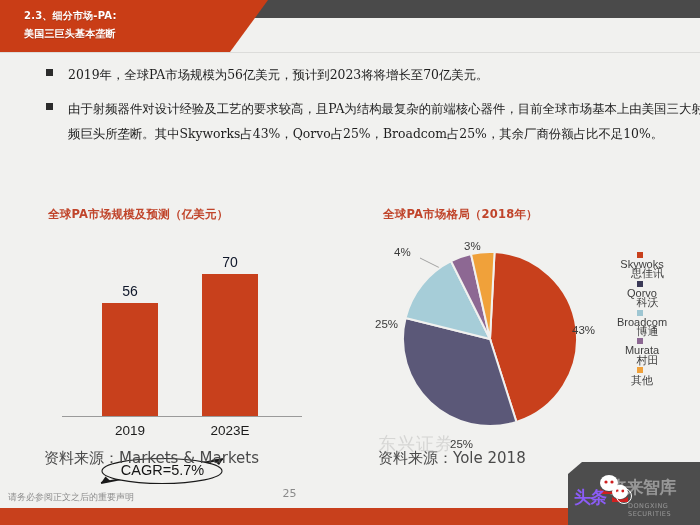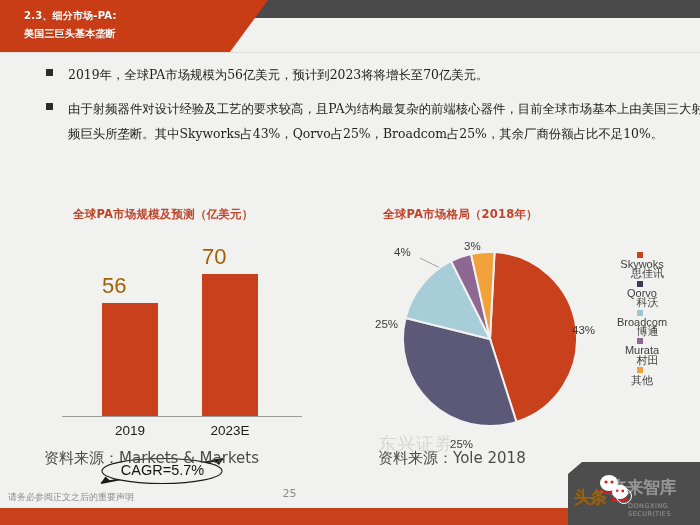--- a/index.html
+++ b/index.html
@@ -36,31 +36,31 @@
     margin:0;font-family:"DejaVu Serif","Liberation Serif",serif;
     font-size:12.4px;line-height:25px;color:#1d1d1d;
     white-space:pre-wrap;
   }
 
   
   .chart-title{
     position:absolute;font-size:11.5px;font-weight:bold;color:#c0442a;
     letter-spacing:.2px;white-space:nowrap;
   }
-  #bar-title{left:48px;top:207px;margin-left:25px;}
+  #bar-title{left:48px;top:207px;}
   #pie-title{left:383px;top:207px;}
 
   
   .barchart{position:absolute;left:40px;top:225px;width:285px;height:220px;}
   .bc-axis{position:absolute;left:22px;bottom:28px;width:240px;height:1px;background:#9a9a9a;}
   .bar{position:absolute;bottom:29px;background:#c8401c;}
   #bar0{left:62px;width:56px;height:113px;}
   #bar1{left:162px;width:56px;height:142px;}
   .bar-val{
-    position:absolute;font-size:22px;color:#a16207;text-align:left;width:56px;
+    position:absolute;font-size:14px;color:#0f172a;text-align:center;width:56px;
     font-family:"Liberation Sans",sans-serif;
   }
   #val0{left:62px;bottom:146px;}
   #val1{left:162px;bottom:175px;}
   .bar-cat{
     position:absolute;bottom:7px;font-size:13.5px;color:#1b1b1b;text-align:center;width:80px;
     font-family:"Liberation Sans",sans-serif;
   }
   #cat0{left:50px;}
   #cat1{left:150px;}
@@ -105,21 +105,21 @@
   .botbar{position:absolute;left:0;bottom:0;width:700px;height:17px;background:#c8401c;}
 
   
   .wm-badge{
     position:absolute;left:568px;top:462px;width:132px;height:63px;
     background:#4d4d4d;border-radius:9px 0 0 0;
     clip-path:polygon(14px 0,132px 0,132px 63px,0 63px,0 12px);
   }
   .wm-inner{position:absolute;left:568px;top:462px;width:132px;height:63px;overflow:hidden;}
   .wm-tt{
-    position:absolute;left:6px;top:24px;font-size:17px;font-weight:bold;color:#a16207;
+    position:absolute;left:6px;top:24px;font-size:17px;font-weight:bold;color:#8b5cf6;
     letter-spacing:-1px;
   }
   .wm-circle{
     position:absolute;left:48px;top:26px;width:14px;height:14px;border:1.6px solid #fff;border-radius:50%;
   }
   .wm-face{position:absolute;}
   .wm-f1{left:30px;top:12px;}
   .wm-f2{left:42px;top:22px;}
   .wm-ghost{
     position:absolute;left:42px;top:14px;width:96px;

